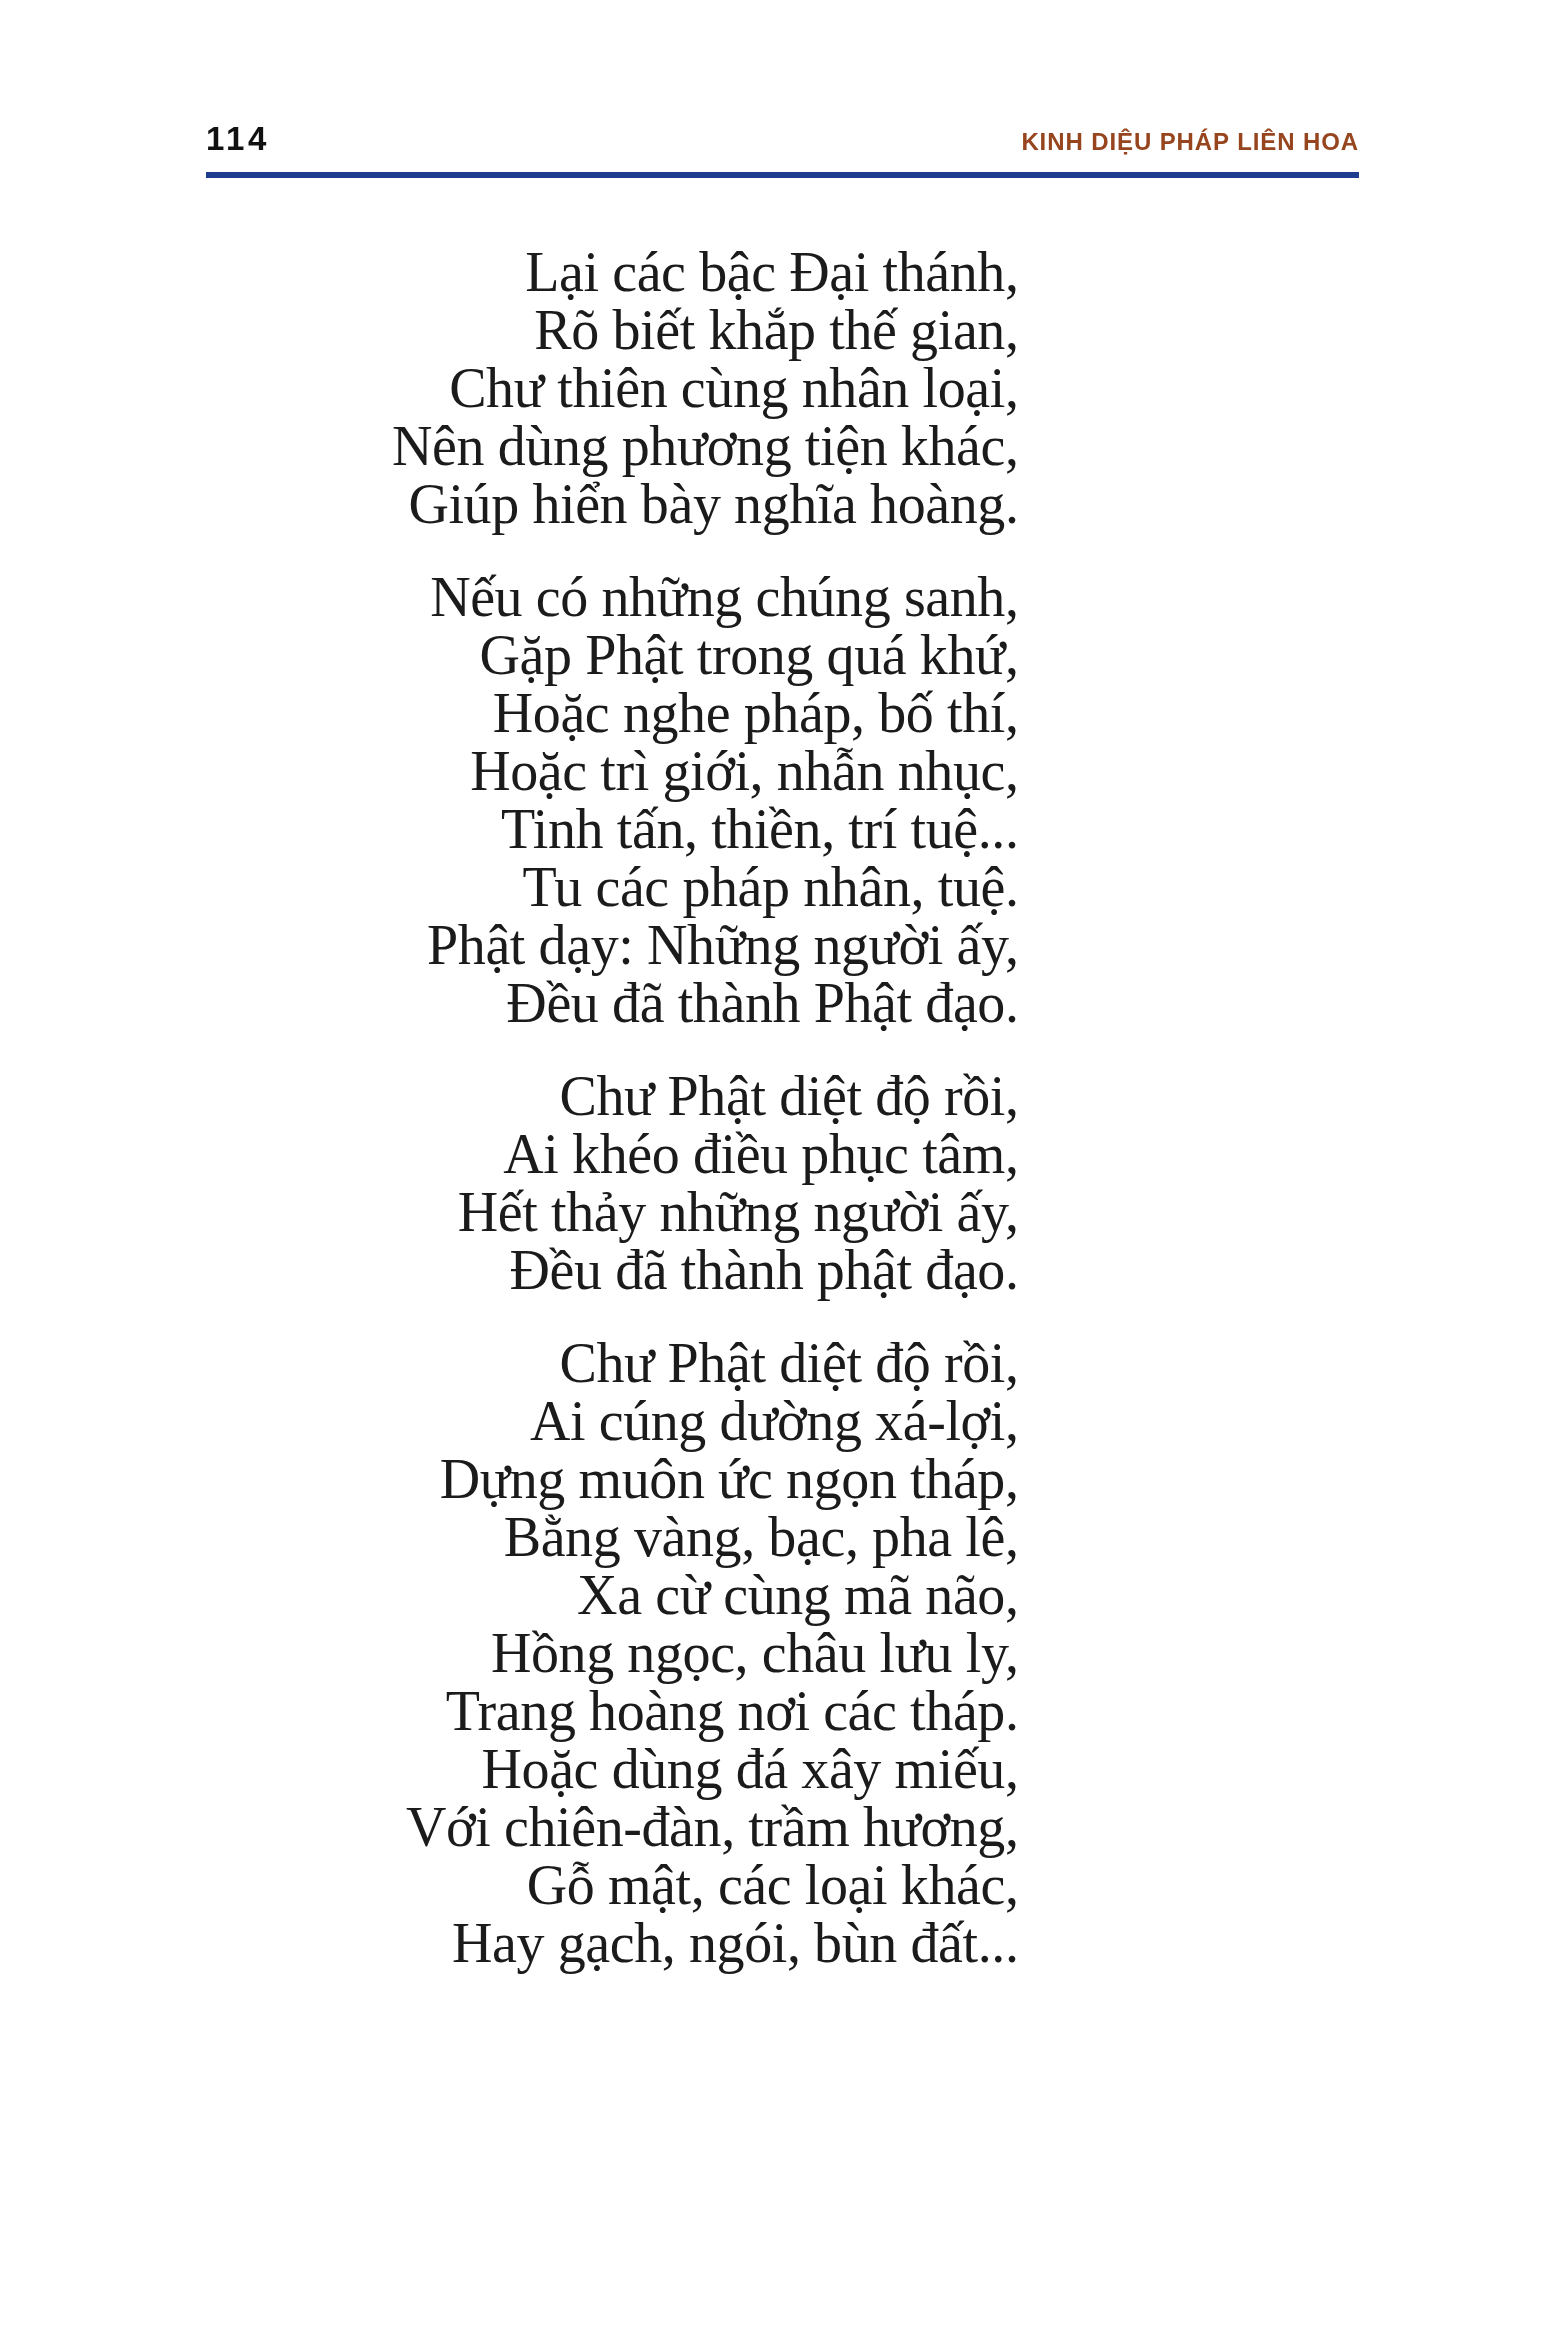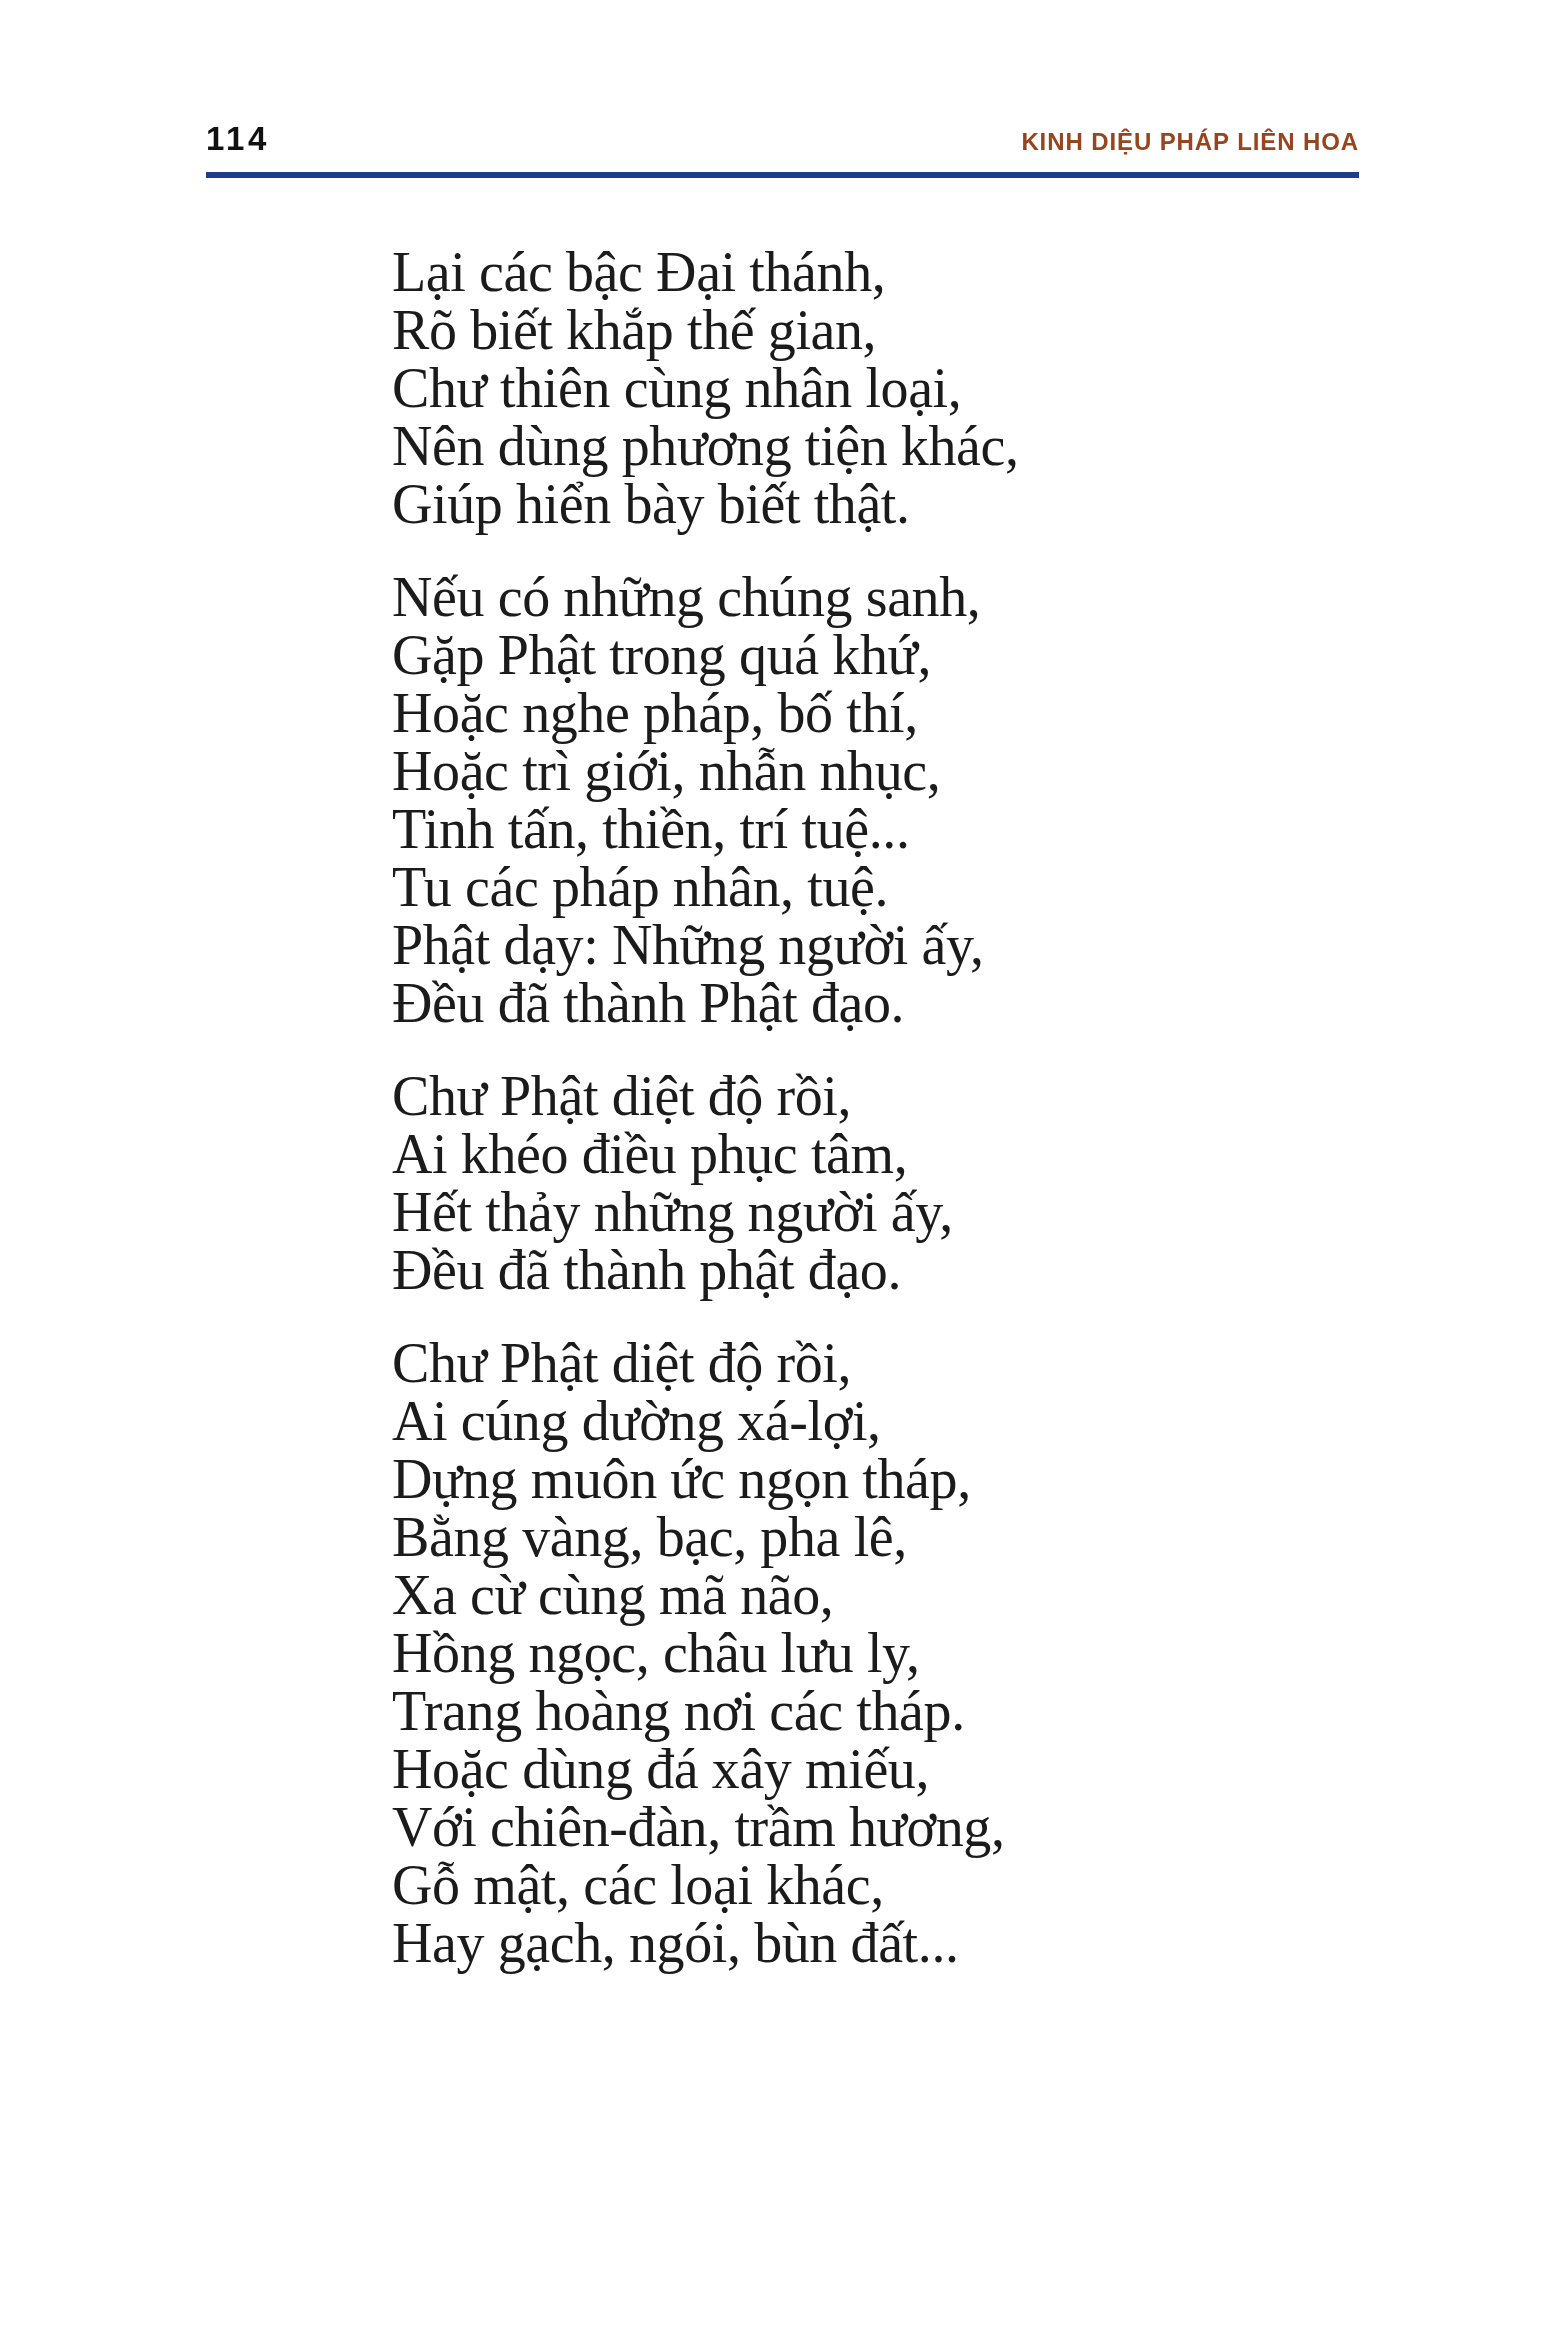--- a/index.html
+++ b/index.html
@@ -13,20 +13,21 @@
     width: 1561px;
     height: 2342px;
     background: var(--page-bg);
     overflow: hidden;
   }
   .page {
     position: relative;
     width: 1561px;
     height: 2342px;
     background: var(--page-bg);
+    text-align: right;
   }
   .header {
     position: absolute;
     left: 206px;
     width: 1153px;
     top: 120px;
     display: flex;
     justify-content: space-between;
     align-items: baseline;
     font-family: "Liberation Sans", sans-serif;
@@ -81,21 +82,21 @@
   </div>
 
   <div class="header-rule"></div>
 
   <div class="poem">
       <div class="stanza">
         <div class="line">Lại các bậc Đại thánh,</div>
         <div class="line">Rõ biết khắp thế gian,</div>
         <div class="line">Chư thiên cùng nhân loại,</div>
         <div class="line">Nên dùng phương tiện khác,</div>
-        <div class="line">Giúp hiển bày biết thật.</div>
+        <div class="line">Giúp hiển bày nghĩa hoàng.</div>
       </div>
       <div class="stanza">
         <div class="line">Nếu có những chúng sanh,</div>
         <div class="line">Gặp Phật trong quá khứ,</div>
         <div class="line">Hoặc nghe pháp, bố thí,</div>
         <div class="line">Hoặc trì giới, nhẫn nhục,</div>
         <div class="line">Tinh tấn, thiền, trí tuệ...</div>
         <div class="line">Tu các pháp nhân, tuệ.</div>
         <div class="line">Phật dạy: Những người ấy,</div>
         <div class="line">Đều đã thành Phật đạo.</div>

